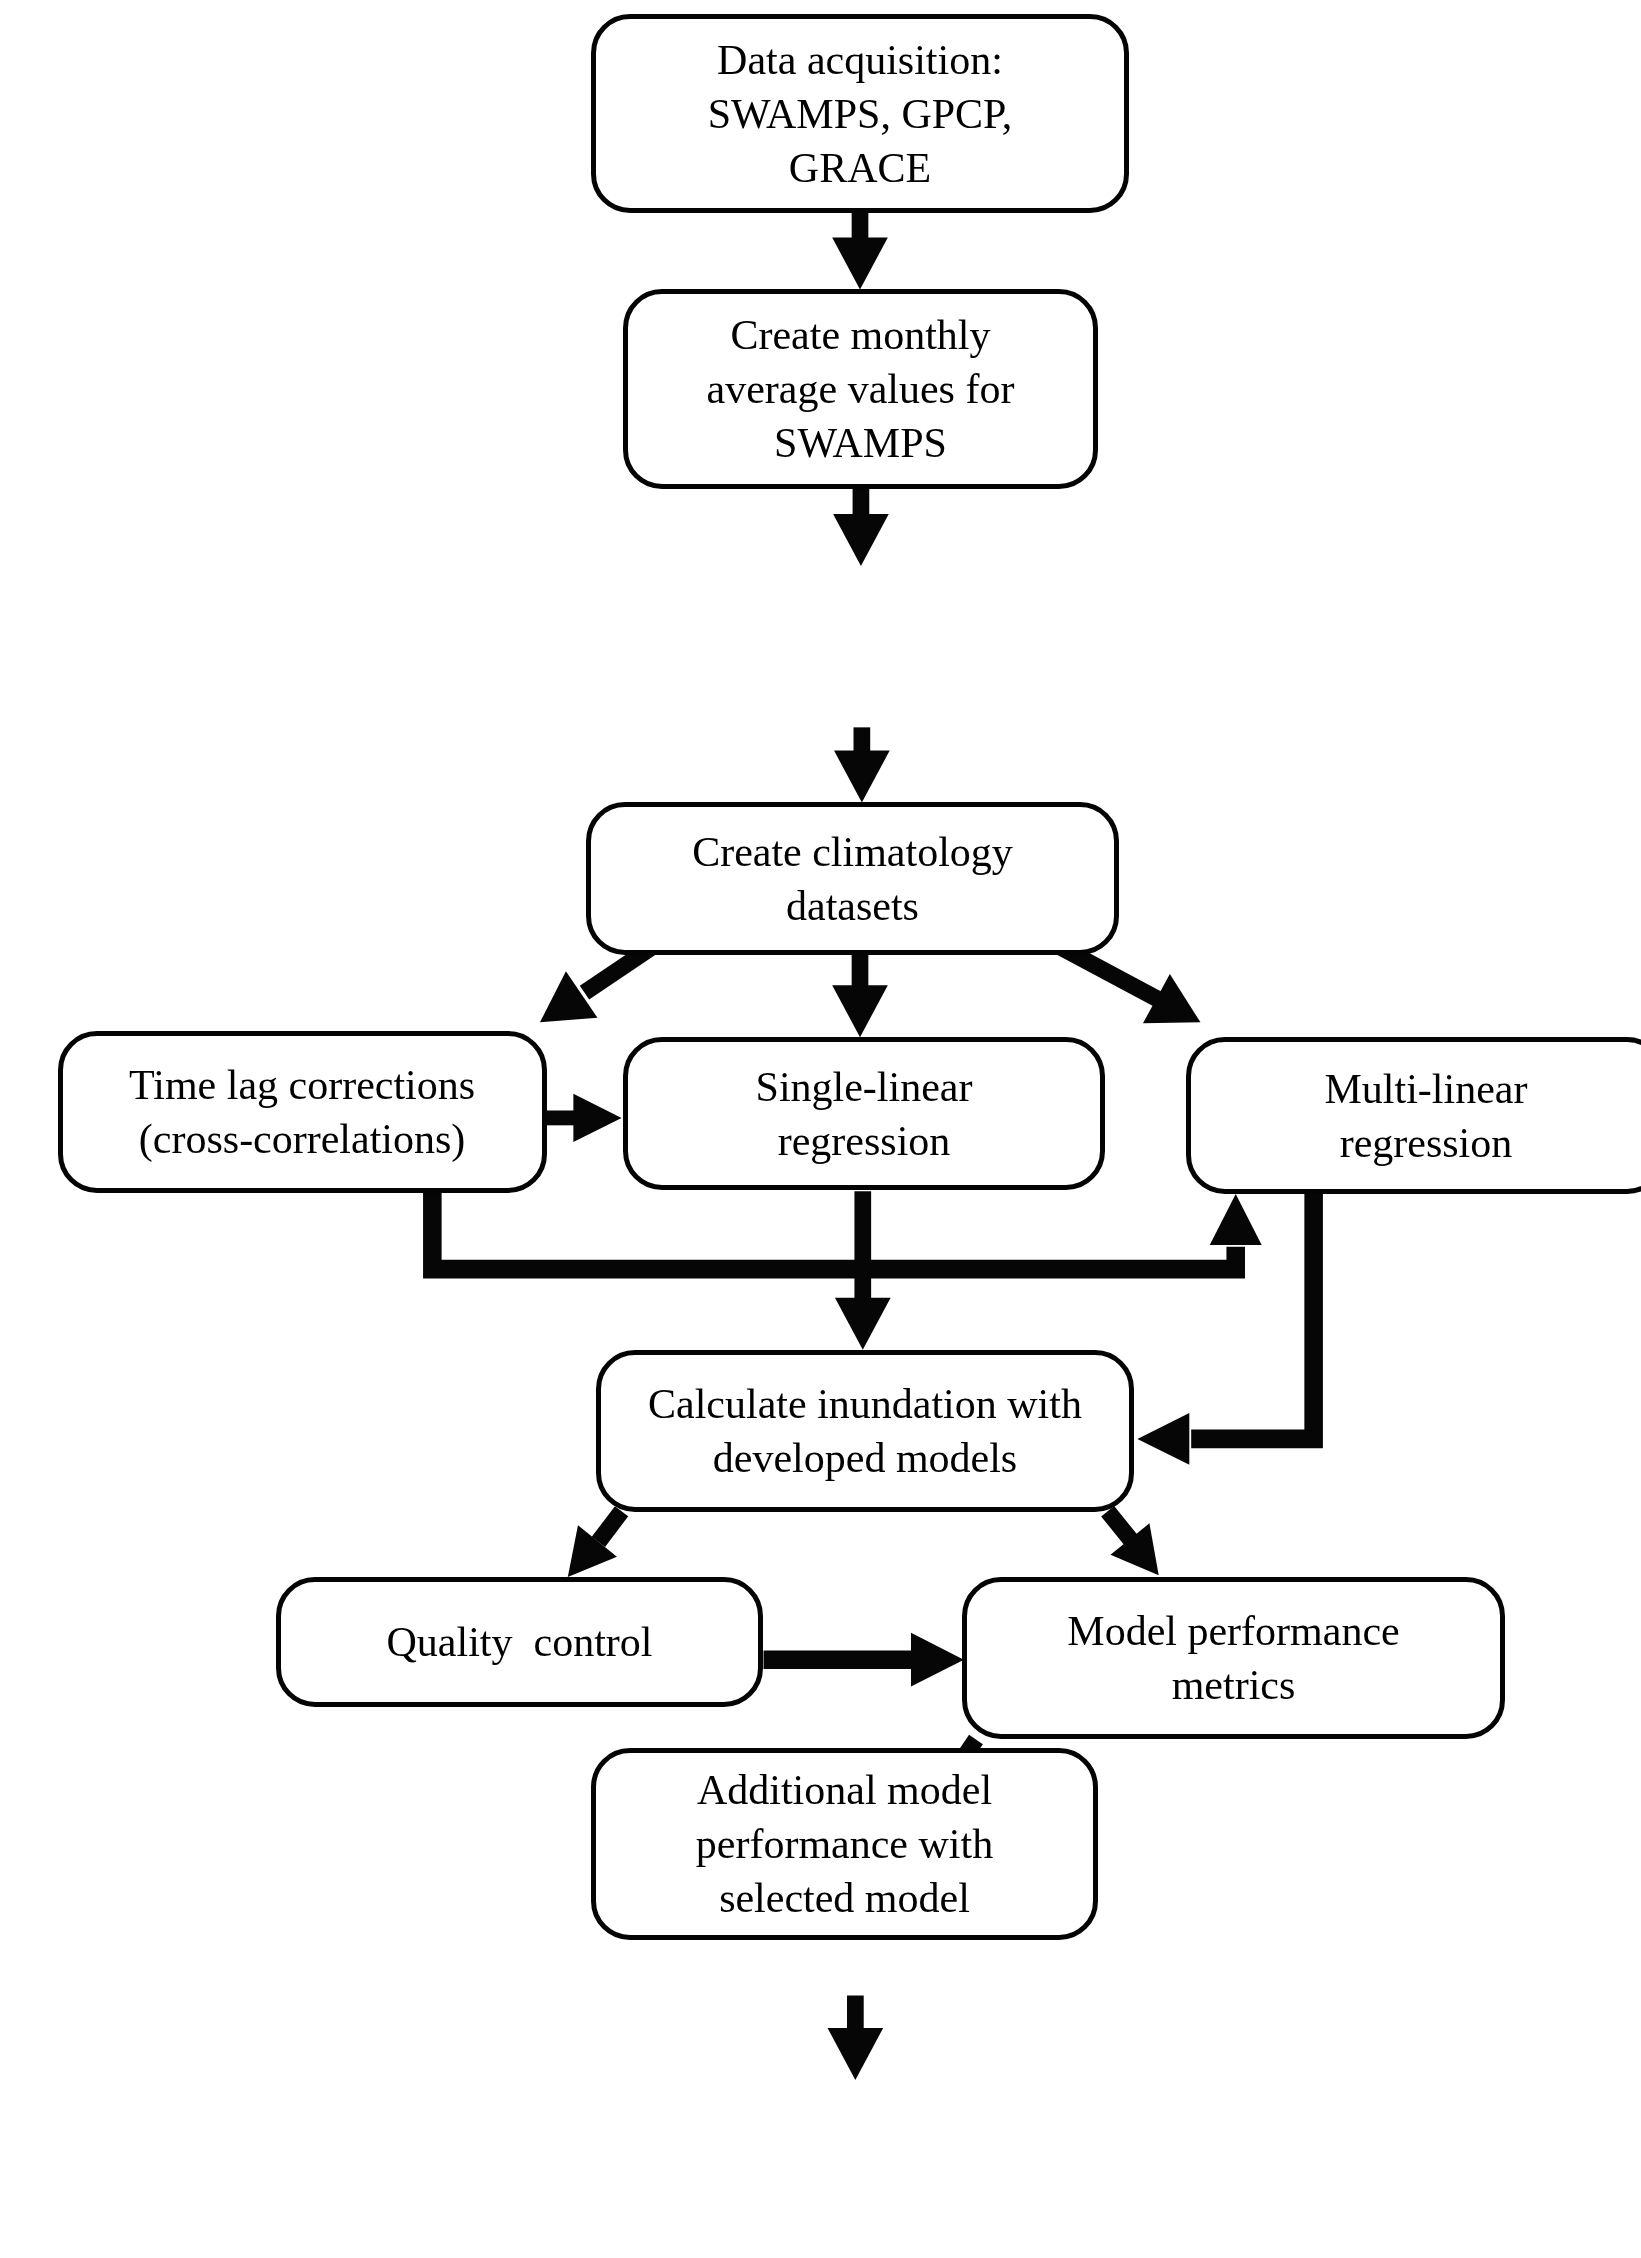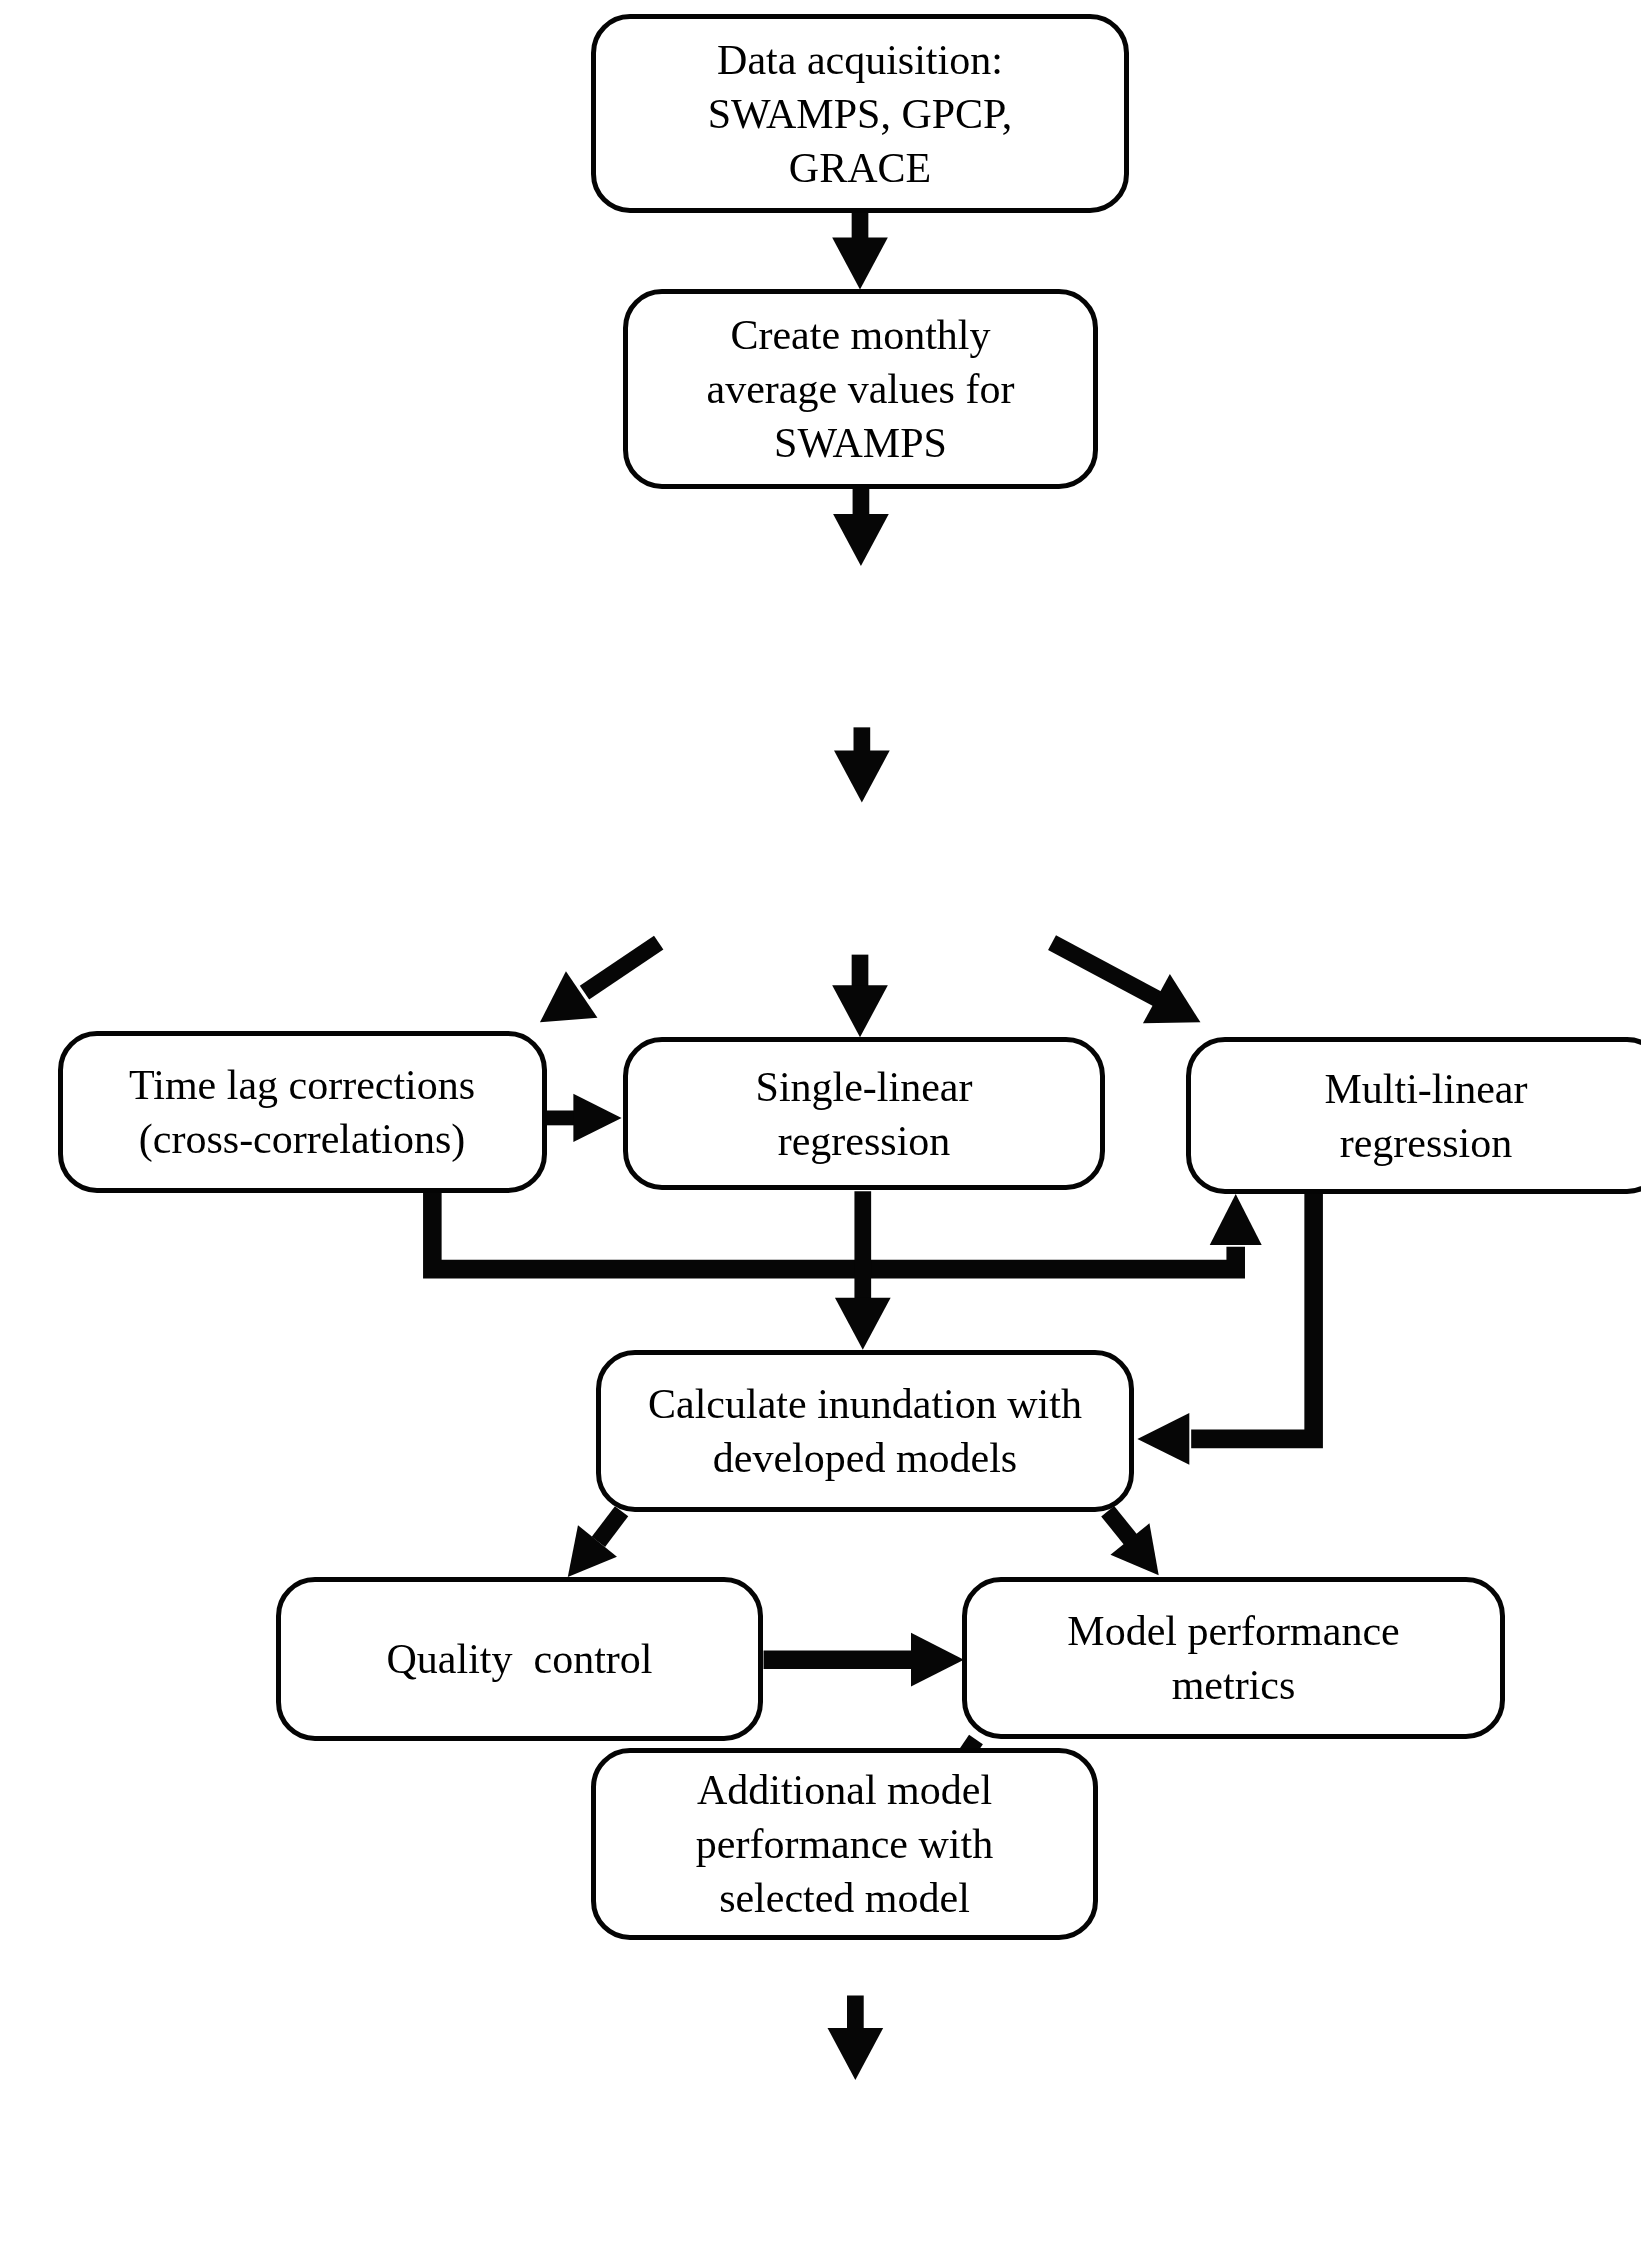--- a/index.html
+++ b/index.html
@@ -124,20 +124,24 @@
 GRACE</span>
   </div>
 
   <div class="node" style="left:584px;top:289px;width:475px;height:200px">
     <span class="node-label">Create monthly
 average values for
 SWAMPS</span>
   </div>
 
 
+  <div class="node" style="left:547px;top:802px;width:533px;height:153px">
+    <span class="node-label">Create climatology
+datasets</span>
+  </div>
 
   <div class="node" style="left:18.6px;top:1031px;width:489px;height:162px">
     <span class="node-label">Time lag corrections
 (cross-correlations)</span>
   </div>
 
   <div class="node" style="left:584px;top:1037px;width:482px;height:153px">
     <span class="node-label">Single-linear
 regression</span>
   </div>
@@ -145,21 +149,21 @@
   <div class="node" style="left:1147px;top:1037px;width:480px;height:157px">
     <span class="node-label">Multi-linear
 regression</span>
   </div>
 
   <div class="node" style="left:557px;top:1350px;width:538px;height:162px">
     <span class="node-label">Calculate inundation with
 developed models</span>
   </div>
 
-  <div class="node" style="left:237px;top:1577px;width:487px;height:164px">
+  <div class="node" style="left:237px;top:1577px;width:487px;height:130px">
     <span class="node-label">Quality  control</span>
   </div>
 
   <div class="node" style="left:923px;top:1577px;width:543px;height:162px">
     <span class="node-label">Model performance
 metrics</span>
   </div>
 
   <div class="node" style="left:552px;top:1748px;width:507px;height:192px">
     <span class="node-label">Additional model

